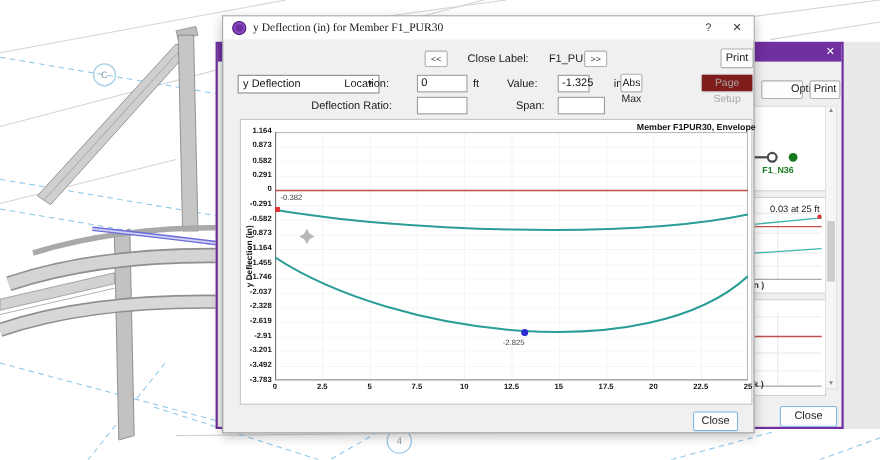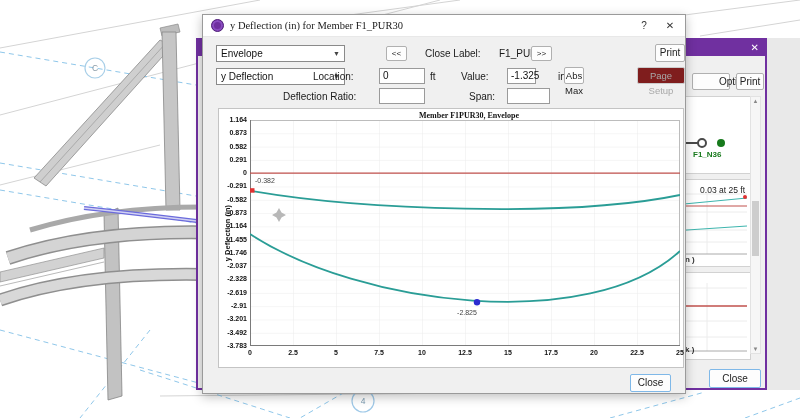--- a/index.html
+++ b/index.html
@@ -70,21 +70,21 @@
   .lbl.r { text-align:left; }
   .dlg-btn {
     position:absolute; background:#fdfdfd; border:1px solid #b0b0b0; border-radius:2px;
     font-size:9.5px; color:#222; text-align:center; cursor:default;
   }
   .dlg-btn.disabled { color:#a8a8a8; border-color:#cccccc; background:#7f1d1d; }
   .dlg-btn.focused { border:1px solid #7fb8e8; }
 
   
   #chartpanel { position:absolute; left:15px; top:93px; width:466px; height:260px; background:#fff; border:1px solid #c4c4c4; }
-  #chartpanel .chart-title { position:absolute; left:18px; top:2px; width:100%; text-align:center; font-size:8px; font-weight:bold; color:#111;font-family:Liberation Serif, serif; }
+  #chartpanel .chart-title { position:absolute; left:4px; top:2px; width:100%; text-align:right; font-size:8px; font-weight:bold; color:#111; }
   #plot-svg { position:absolute; left:31px; top:11px; }
   .yticks {
     position:absolute; left:0; top:7px; width:28px; height:234px;
     display:flex; flex-direction:column; justify-content:space-between; align-items:flex-end;
   }
   .yticks span { font-size:7px; font-weight:bold; color:#111; line-height:8px; height:8px; }
   .xticks {
     position:absolute; left:21px; top:240px; width:450px;
     display:flex; flex-direction:row; justify-content:space-between;
   }
@@ -218,24 +218,20 @@
   </div>
 
   <div id="dlg">
     <div class="titlebar">
       <span class="app-icon"></span>
       <span class="title-text">y Deflection (in) for Member F1_PUR30</span>
       <span class="cap-btn" style="left:432px;">?</span>
       <span class="cap-btn" style="left:458px;">✕</span>
     </div>
 
-    <div class="combo" style="left:13px;top:30px;width:129px;">
-      <span>Envelope</span>
-      <span class="arrow">▼</span>
-    </div>
     <div class="dlg-btn" style="left:183px;top:31px;width:21px;height:15px;line-height:13px;font-size:8px;">&lt;&lt;</div>
     <span class="lbl" style="left:222px;top:33px;">Close Label:</span>
     <span class="lbl" style="left:296px;top:33px;">F1_PUR30</span>
     <div class="dlg-btn" style="left:328px;top:31px;width:21px;height:15px;line-height:13px;font-size:8px;">&gt;&gt;</div>
     <div class="dlg-btn" style="left:452px;top:29px;width:30px;height:18px;line-height:16px;font-size:10px;">Print</div>
 
     <div class="combo" style="left:13px;top:53px;width:129px;">
       <span>y Deflection</span>
       <span class="arrow">▼</span>
     </div>

